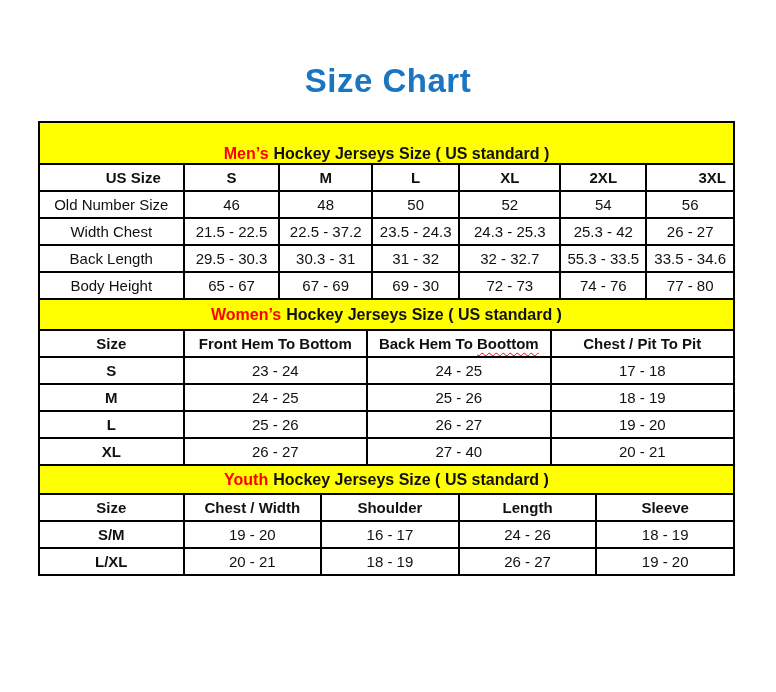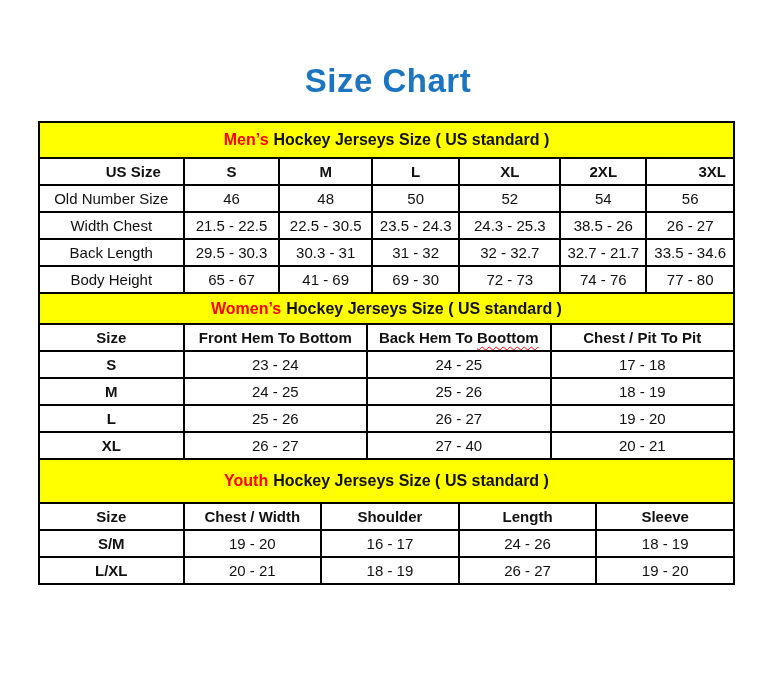--- a/index.html
+++ b/index.html
@@ -48,23 +48,23 @@
     border: 2px solid var(--border-black);
     background: var(--band-yellow);
     display: flex;
     align-items: center;
     justify-content: center;
     text-align: center;
     font-size: 16px;
     font-weight: bold;
     gap: 5px;
   }
-  .band-mens   { height: 38px; }
+  .band-mens   { height: 44px; align-items: flex-end; }
   .band-womens { height: 33px; }
-  .band-youth  { height: 46px; justify-content: center; }
+  .band-youth  { height: 31px; justify-content: center; }
   .band-highlight { color: var(--accent-red); }
   .band-rest { color: var(--text-black); }
   table {
     width: 100%;
     table-layout: fixed;
     border-collapse: collapse;
     margin-top: -2px;
     background: #ffffff;
   }
   th, td {
@@ -129,39 +129,39 @@
               <td>46</td>
               <td>48</td>
               <td>50</td>
               <td>52</td>
               <td>54</td>
               <td>56</td>
             </tr>
             <tr>
               <td>Width Chest</td>
               <td>21.5 - 22.5</td>
-              <td>22.5 - 30.5</td>
+              <td>22.5 - 37.2</td>
               <td>23.5 - 24.3</td>
               <td>24.3 - 25.3</td>
-              <td>38.5 - 26</td>
+              <td>25.3 - 42</td>
               <td>26 - 27</td>
             </tr>
             <tr>
               <td>Back Length</td>
               <td>29.5 - 30.3</td>
               <td>30.3 - 31</td>
               <td>31 - 32</td>
               <td>32 - 32.7</td>
-              <td>32.7 - 21.7</td>
+              <td>55.3 - 33.5</td>
               <td>33.5 - 34.6</td>
             </tr>
             <tr>
               <td>Body Height</td>
               <td>65 - 67</td>
-              <td>41 - 69</td>
+              <td>67 - 69</td>
               <td>69 - 30</td>
               <td>72 - 73</td>
               <td>74 - 76</td>
               <td>77 - 80</td>
             </tr>
           </tbody>
         </table>
     </div>
 
     <div class="section sec-womens bold-labels">

